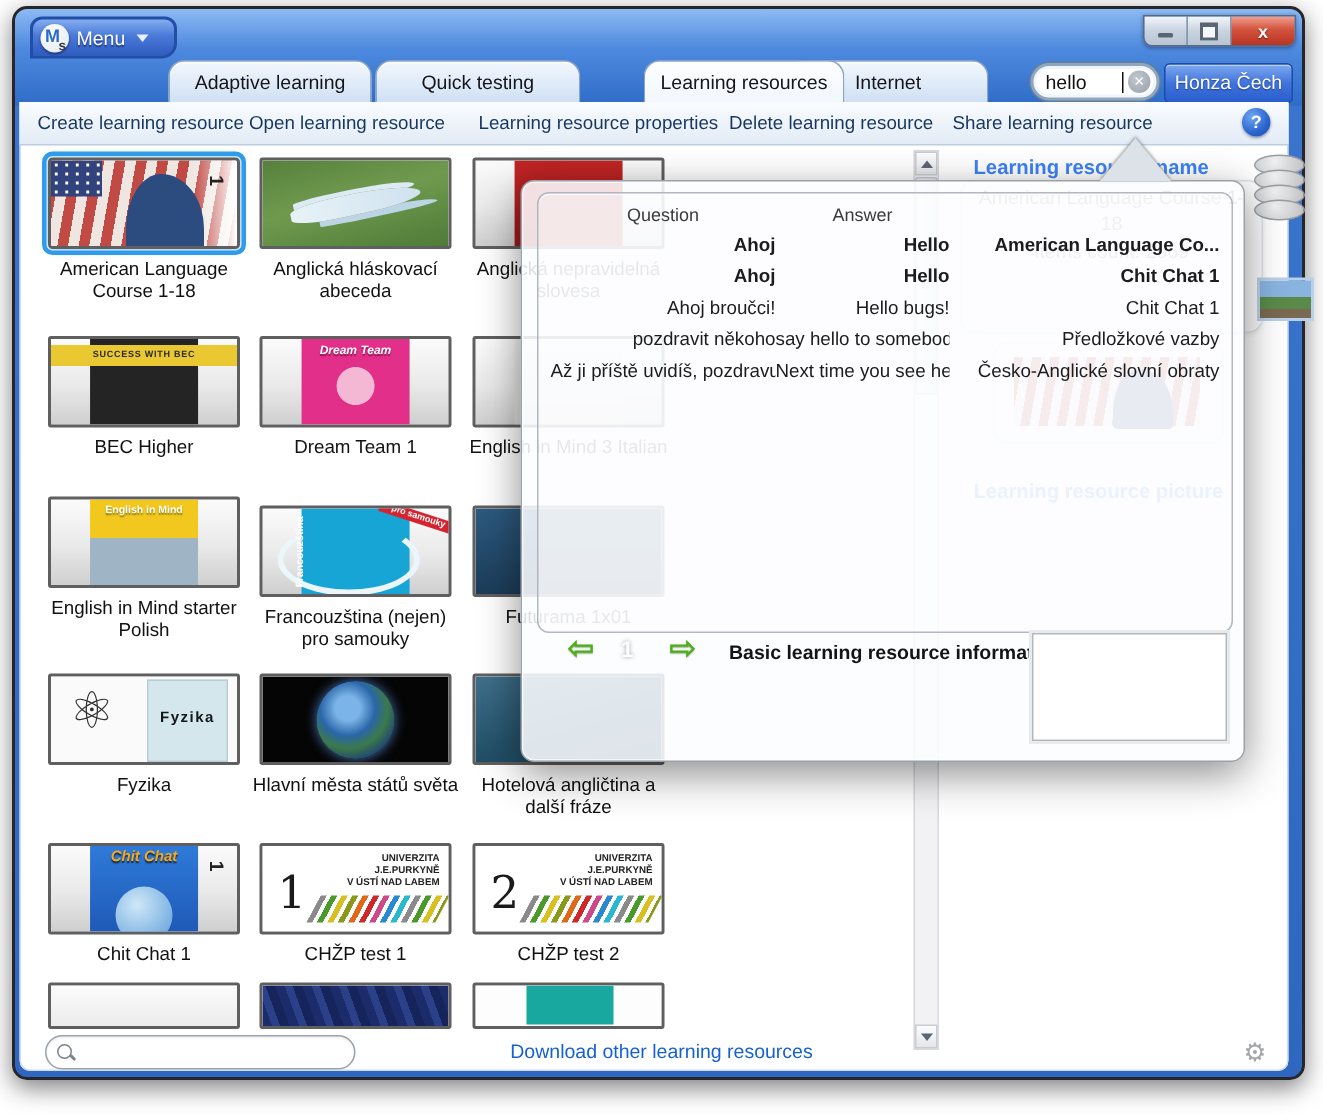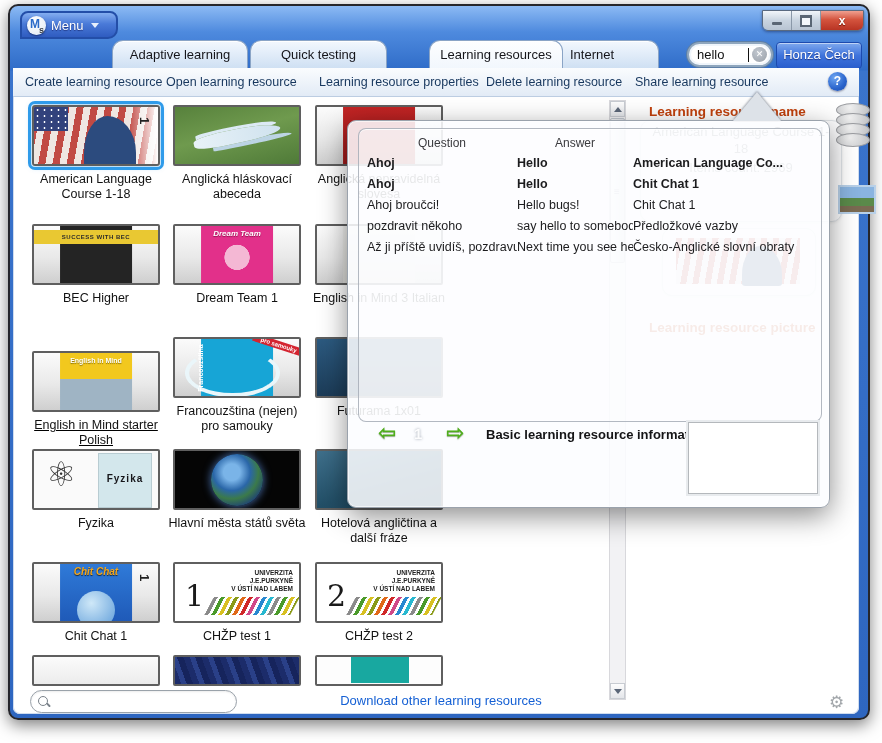--- a/index.html
+++ b/index.html
@@ -123,40 +123,40 @@
   .sbtn{position:absolute;left:0;width:15px;height:16px;background:linear-gradient(180deg,#fdfdfd,#e4e6ea);border:1px solid #c8ccd2;box-sizing:border-box;
     display:flex;align-items:center;justify-content:center;cursor:pointer;}
   .sarr{width:0;height:0;border-left:4px solid transparent;border-right:4px solid transparent;}
   .sarr.up{border-bottom:5px solid #5a6678;}
   .sarr.dn{border-top:5px solid #5a6678;}
   .sthumb{position:absolute;left:0;top:17px;width:15px;height:145px;background:linear-gradient(90deg,#f6f7f9,#e2e5ea);
     border:1px solid #c2c8d0;border-radius:2px;box-sizing:border-box;cursor:grab;}
   .sthumb::after{content:"≡";position:absolute;left:3px;top:50%;transform:translateY(-50%);color:#9aa2ae;font-size:10px;}
 
   
-  .side-head{position:absolute;font-size:13.5px;font-weight:bold;color:#c2410c;text-shadow:0 1px 0 #fff;}
+  .side-head{position:absolute;font-size:13.5px;font-weight:bold;color:#3b82f6;text-shadow:0 1px 0 #fff;}
   .side-val{position:absolute;text-align:center;font-size:13px;color:#707478;line-height:1.3;}
   .side-panel{position:absolute;border:1px solid #e0e4e8;border-radius:10px;background:#fdfdfe;box-shadow:0 1px 3px rgba(0,0,0,.08);}
   .discs{position:absolute;left:836px;top:103px;width:36px;height:44px;}
   .disc{position:absolute;left:0;width:34px;height:14px;border-radius:50%;background:radial-gradient(circle at 40% 30%,#f0f0f0,#bdbfc2);border:1px solid #9a9ca0;box-sizing:border-box;}
   .mini-photo{position:absolute;left:838px;top:185px;width:34px;height:25px;border:2px solid #b8d0e8;
     background:linear-gradient(180deg,#8ab4e0 0 45%,#5a8a4a 45% 75%,#7a6a52 75%);}
   .flag-mini{position:absolute;left:676px;top:238px;width:124px;height:46px;background:repeating-linear-gradient(100deg,#c14a44 0 6px,#efe6e2 6px 12px);}
   .flag-mini::after{content:"";position:absolute;right:18px;bottom:-2px;width:40px;height:40px;background:#2c4b7e;border-radius:45% 55% 8% 8%/70% 70% 6% 6%;}
 
   
   .popup{position:absolute;left:347px;top:120px;width:481px;height:386px;background:rgba(252,253,255,.87);
     border:1px solid #9aa2ac;border-radius:9px;box-shadow:0 8px 28px rgba(0,0,0,.45),0 0 0 1px rgba(255,255,255,.6) inset;z-index:20;}
   .pop-tri{position:absolute;left:733px;top:92px;width:0;height:0;z-index:21;
     border-left:24px solid transparent;border-right:24px solid transparent;border-bottom:29px solid #dde2e8;
     filter:drop-shadow(0 -1px 1px rgba(120,128,140,.8));}
   .plist{position:absolute;left:10px;top:7px;width:462px;height:292px;border:1px solid rgba(165,172,182,.85);
     border-radius:8px;background:rgba(255,255,255,.28);box-shadow:inset 0 1px 0 rgba(255,255,255,.8);}
   .prow{display:grid;grid-template-columns:150px 116px 1fr;padding:0 8px;height:21px;line-height:21px;font-size:12.5px;color:#1c1c1e;}
-  .prow>div{overflow:hidden;white-space:nowrap;}
+  .prow>div{overflow:hidden;white-space:nowrap;text-align:right;}
   .prow.hdr{height:20px;line-height:20px;margin-top:4px;color:#3a3a3e;font-size:12px;}
   .prow.hdr>div{text-align:center;}
   .prow.bold{font-weight:bold;}
   .pnav{position:absolute;left:10px;top:302px;width:462px;height:80px;}
   .green-arrow{position:absolute;top:0;font-family:"DejaVu Sans",sans-serif;font-size:22px;line-height:20px;color:#4fae1c;
     text-shadow:0 1px 1px rgba(40,90,10,.5);cursor:pointer;font-weight:bold;}
   .page-num{position:absolute;left:56px;top:2px;font-size:15px;font-weight:bold;color:rgba(255,255,255,.95);text-shadow:0 0 3px #9aa2ae;}
   .pinfo{position:absolute;left:128px;top:4px;font-size:13px;font-weight:bold;color:#141416;}
   .pbox{position:absolute;left:330px;top:-1px;width:128px;height:70px;background:#fff;border:1px solid #b4b8bc;
     box-shadow:0 0 0 2px #e8ebee;}
@@ -262,21 +262,21 @@
   </div>
   <div class="card" style="left:308px;top:224px;">
     <div class="thumb">
         <div class="cover c5">
           <div class="book"></div>
         </div>
       </div>
     <div class="title">English in Mind 3 Italian</div>
   </div>
 
-  <div class="card" style="left:25px;top:351px;text-decoration:underline;">
+  <div class="card" style="left:25px;top:331px;">
     <div class="thumb">
       <div class="cover c6">
           <div class="book"></div>
           <div class="txt">English in Mind</div>
         </div>
     </div>
     <div class="title">English in Mind starter Polish</div>
   </div>
   <div class="card" style="left:166px;top:337px;">
     <div class="thumb">

